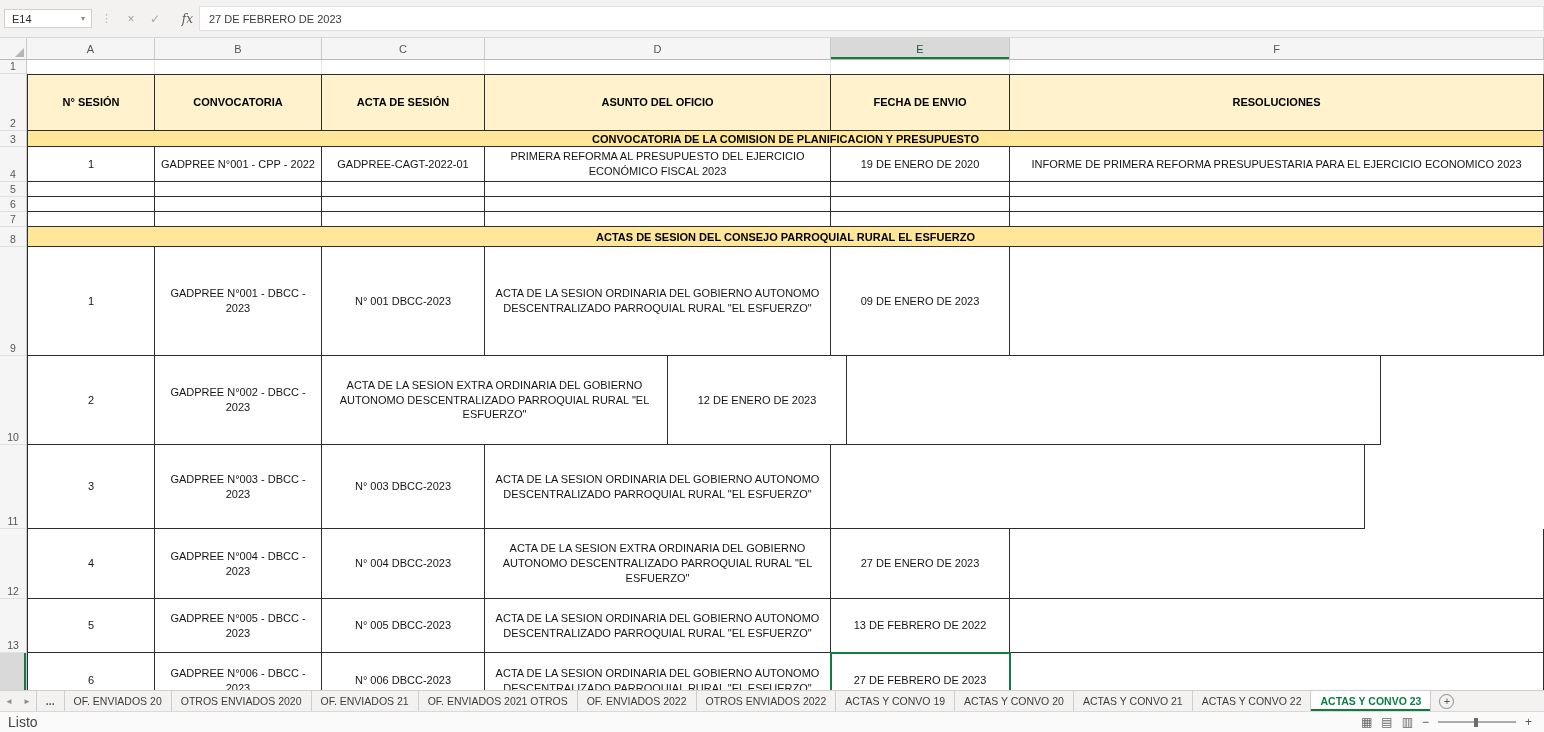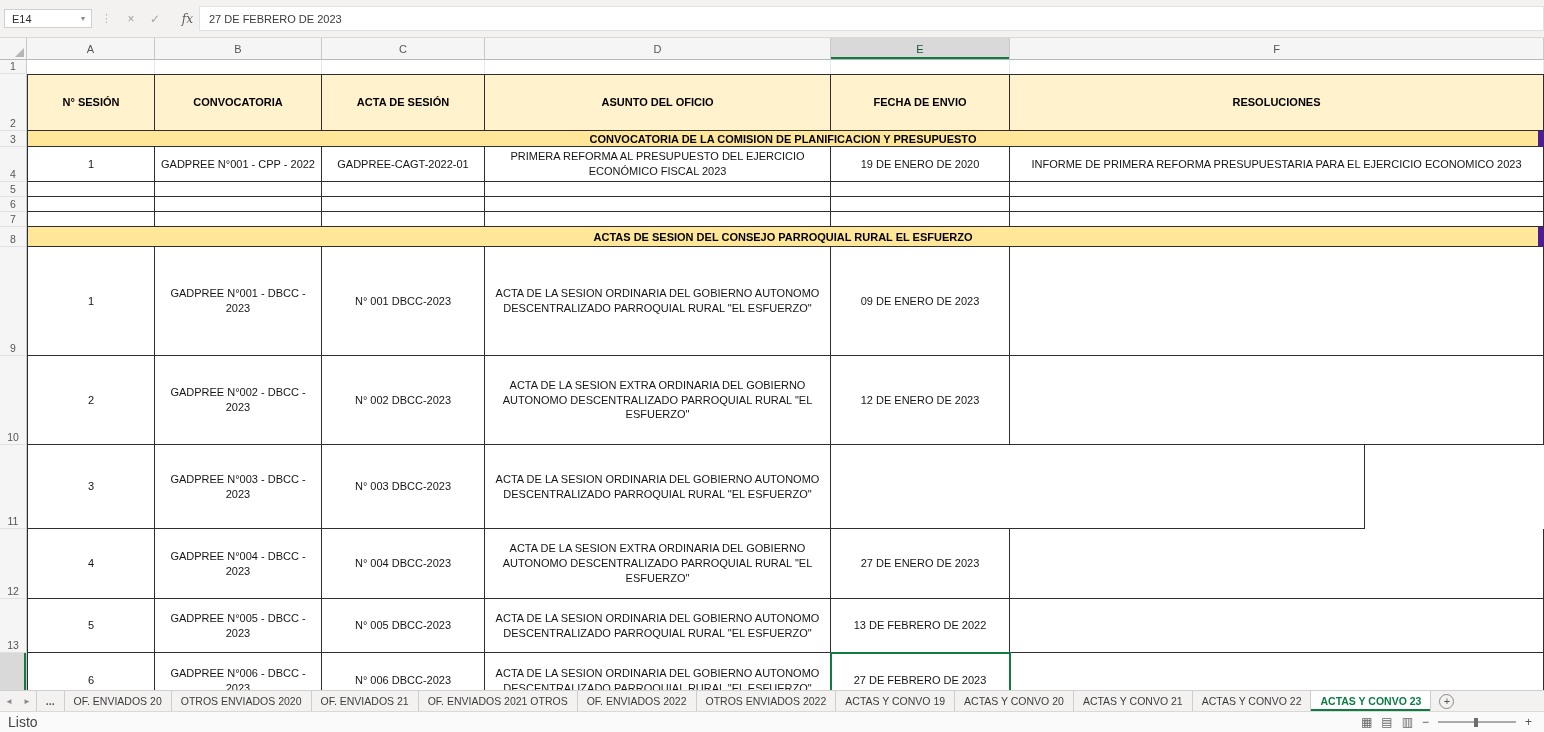--- a/index.html
+++ b/index.html
@@ -42,21 +42,21 @@
   .rh-sel { background: #d9d9d9; color: #155c38; box-shadow: inset -2px 0 0 #107C41; }
   .cell { display: flex; align-items: center; justify-content: center; text-align: center;
     font-size: 11px; color: #151515; line-height: 1.35; padding: 1px 4px; overflow: hidden; flex: 0 0 auto;
     border-right: 1px solid #2e2e2e; border-bottom: 1px solid #2e2e2e; }
   .bl { border-left: 1px solid #2e2e2e; }
   .bt { border-top: 1px solid #2e2e2e; }
   .ghost { border-right: 1px solid #e8e8e8; border-bottom: none; border-left: none; }
   .th { background: #FFF2CC; font-weight: bold; color: #000; }
   .banner { flex: 1 1 auto; background: #FFE699; font-weight: bold; color: #000; font-size: 11px;
     display: flex; align-items: center; justify-content: center; text-align: center;
-    border-right: 6px solid #4c1d95; border-bottom: 1px solid #2e2e2e; overflow: hidden; }
+    border-right: 1px solid #4c1d95; border-bottom: 1px solid #2e2e2e; overflow: hidden; }
   .sel { position: relative; z-index: 2; outline: 2px solid #107C41; outline-offset: -1px; }
 
   
   .sheet-bar { height: 21px; flex: 0 0 auto; background: #f3f2f1; border-top: 1px solid #cfcfcf;
     display: flex; align-items: stretch; font-size: 10.5px; overflow: hidden; }
   .nav-arrow { display: flex; align-items: center; padding: 0 5px; color: #8c8c8c; font-size: 8px; cursor: default; }
   .tab { display: flex; align-items: center; padding: 0 9px; color: #3c3c3c;
     border-right: 1px solid #cdcdcd; white-space: nowrap; cursor: default; }
   .tab-overflow { font-weight: bold; color: #555; border-left: 1px solid #cdcdcd; }
   .tab-active { background: #fff; color: #0c7c43; font-weight: bold; box-shadow: inset 0 -2px 0 #107C41; }
@@ -185,21 +185,20 @@
       <div class="cell w-c">N° 001 DBCC-2023</div>
       <div class="cell w-d">ACTA DE LA SESION ORDINARIA DEL GOBIERNO AUTONOMO DESCENTRALIZADO PARROQUIAL RURAL "EL ESFUERZO"</div>
       <div class="cell w-e">09 DE ENERO DE 2023</div>
       <div class="cell w-f"></div>
     </div>
 
     <div class="row" style="height:89px">
       <div class="rh">10</div>
       <div class="cell bl w-a">2</div>
       <div class="cell w-b">GADPREE N°002 - DBCC - 2023</div>
-      <div class="cell w-c">N° 002 DBCC-2023</div>
       <div class="cell w-d">ACTA DE LA SESION EXTRA ORDINARIA DEL GOBIERNO AUTONOMO DESCENTRALIZADO PARROQUIAL RURAL "EL ESFUERZO"</div>
       <div class="cell w-e">12 DE ENERO DE 2023</div>
       <div class="cell w-f"></div>
     </div>
 
     <div class="row" style="height:84px">
       <div class="rh">11</div>
       <div class="cell bl w-a">3</div>
       <div class="cell w-b">GADPREE N°003 - DBCC - 2023</div>
       <div class="cell w-c">N° 003 DBCC-2023</div>

